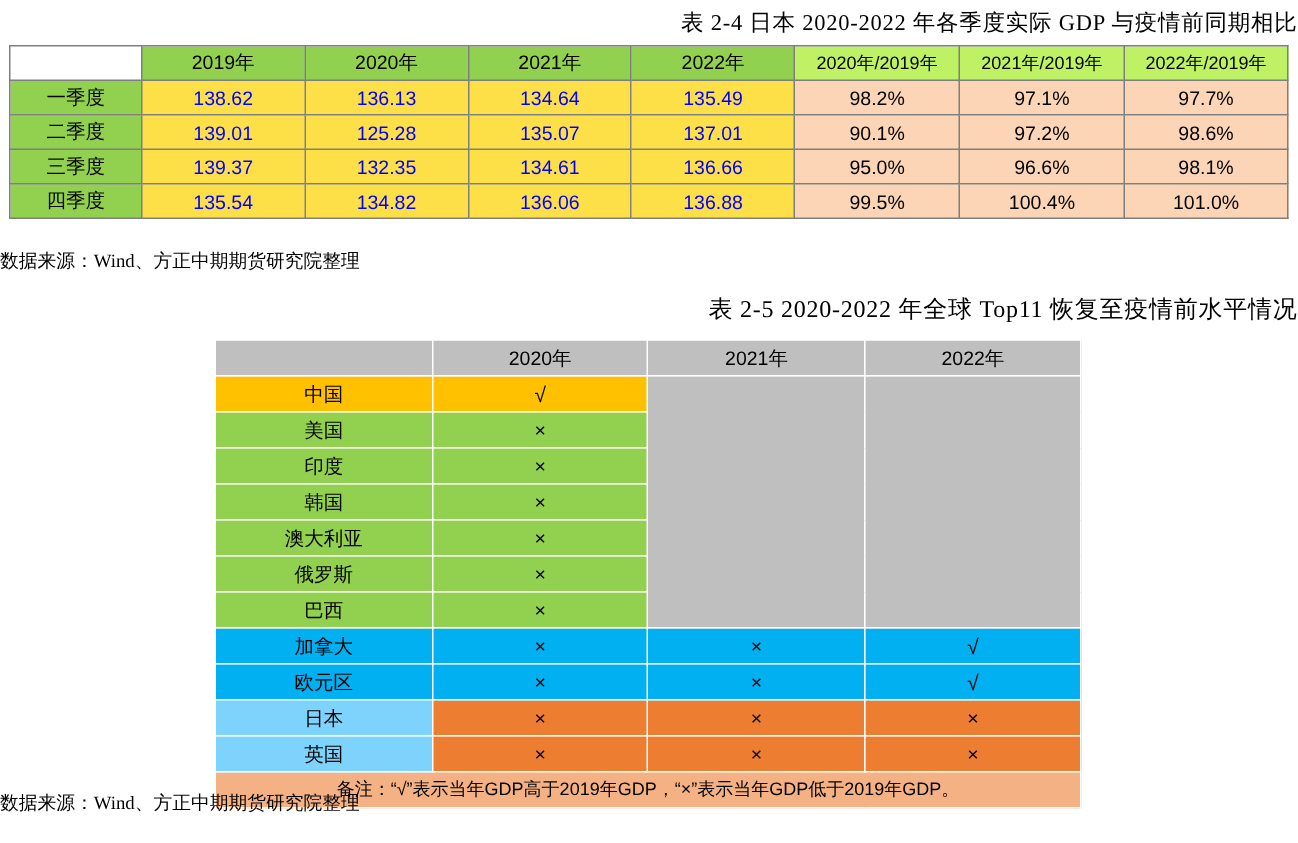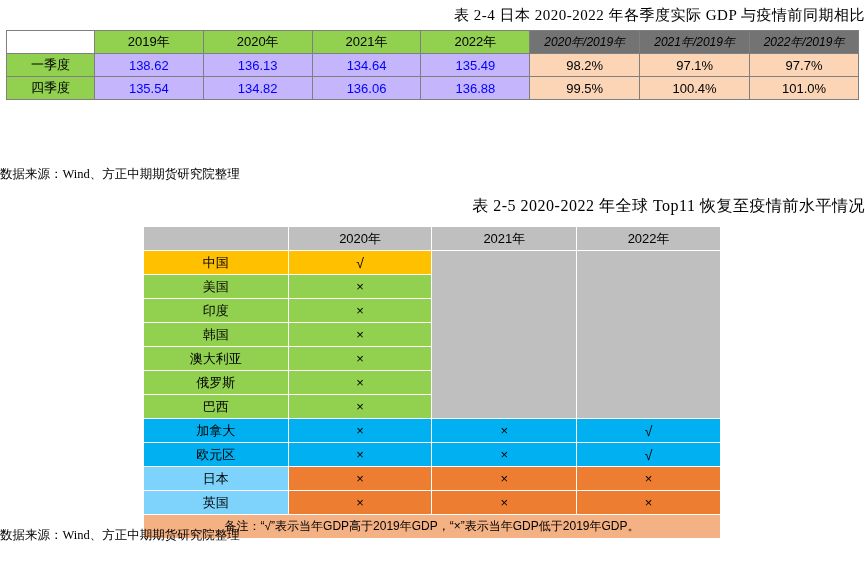--- a/index.html
+++ b/index.html
@@ -40,23 +40,23 @@
   #tbl24 td,#tbl24 th{
     border:1px solid #7f7f7f;
     height:22px;
     text-align:center;
     vertical-align:middle;
     padding:0 0;
     font-weight:normal;
   }
   .c-blank{background:#ffffff;border:1px solid #7f7f7f;}
   .c-hdr-green{background:#92d050;}
-  .c-hdr-cyan{background:#737373;font-size:12px;font-style:italic;}
+  .c-hdr-cyan{background:#bef264;font-size:12px;}
   .c-rowlbl{background:#92d050;}
-  .c-yellow{background:#c4b5fd;color:#0000ff;}
+  .c-yellow{background:#fde047;color:#0000ff;}
   .c-peach{background:#fbd5b5;}
   .c-blue{background:#8db3e2;}
   .c-blue-b{background:#8db3e2;}
   .num{font-family:"Liberation Sans","DejaVu Sans",sans-serif;}
 
   
   #tbl25{
     position:absolute;left:143px;top:226px;
     width:578px;
     font-size:13px;
@@ -117,20 +117,40 @@
       <td class="c-rowlbl">一季度</td>
       <td class="c-yellow num">138.62</td>
       <td class="c-yellow num">136.13</td>
       <td class="c-yellow num">134.64</td>
       <td class="c-yellow num">135.49</td>
       <td class="c-peach num">98.2%</td>
       <td class="c-peach num">97.1%</td>
       <td class="c-peach num">97.7%</td>
     </tr>
     <tr>
+      <td class="c-rowlbl">二季度</td>
+      <td class="c-yellow num">139.01</td>
+      <td class="c-yellow num">125.28</td>
+      <td class="c-yellow num">135.07</td>
+      <td class="c-yellow num">137.01</td>
+      <td class="c-peach num">90.1%</td>
+      <td class="c-peach num">97.2%</td>
+      <td class="c-peach num">98.6%</td>
+    </tr>
+    <tr>
+      <td class="c-rowlbl">三季度</td>
+      <td class="c-yellow num">139.37</td>
+      <td class="c-yellow num">132.35</td>
+      <td class="c-yellow num">134.61</td>
+      <td class="c-yellow num">136.66</td>
+      <td class="c-peach num">95.0%</td>
+      <td class="c-peach num">96.6%</td>
+      <td class="c-peach num">98.1%</td>
+    </tr>
+    <tr>
       <td class="c-rowlbl">四季度</td>
       <td class="c-yellow num">135.54</td>
       <td class="c-yellow num">134.82</td>
       <td class="c-yellow num">136.06</td>
       <td class="c-yellow num">136.88</td>
       <td class="c-peach num">99.5%</td>
       <td class="c-peach num">100.4%</td>
       <td class="c-peach num">101.0%</td>
     </tr>
   </tbody>

